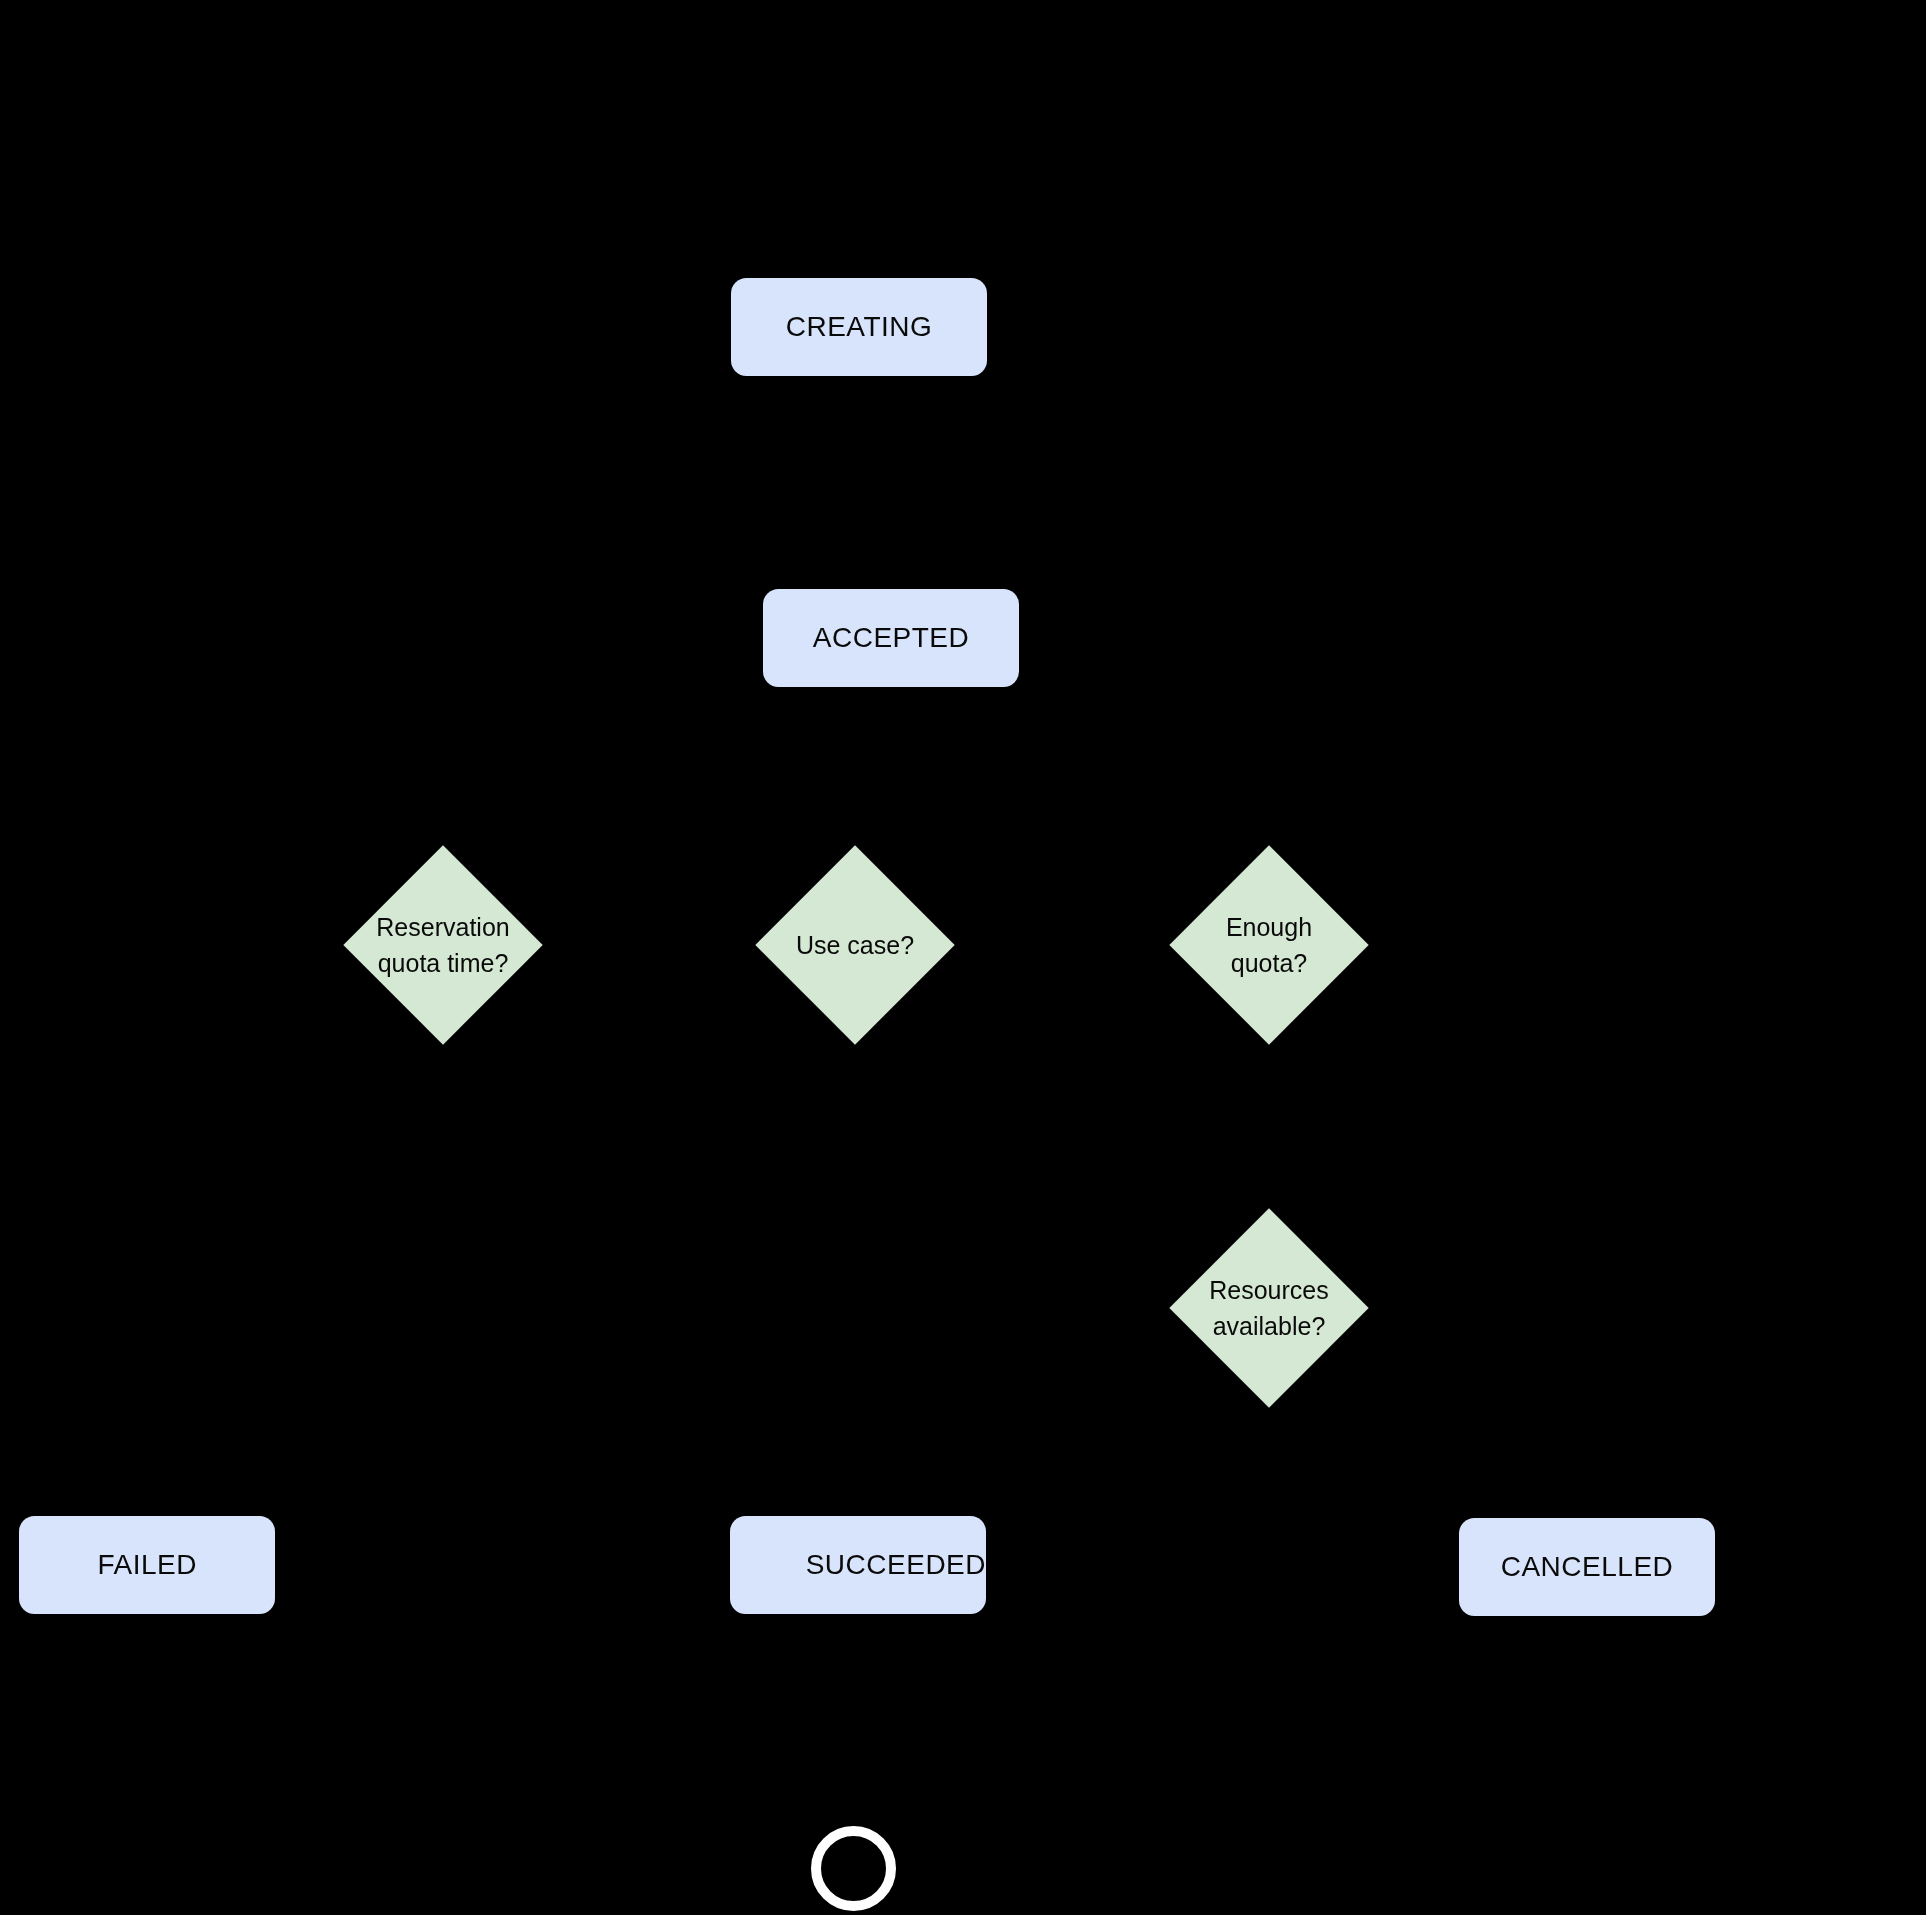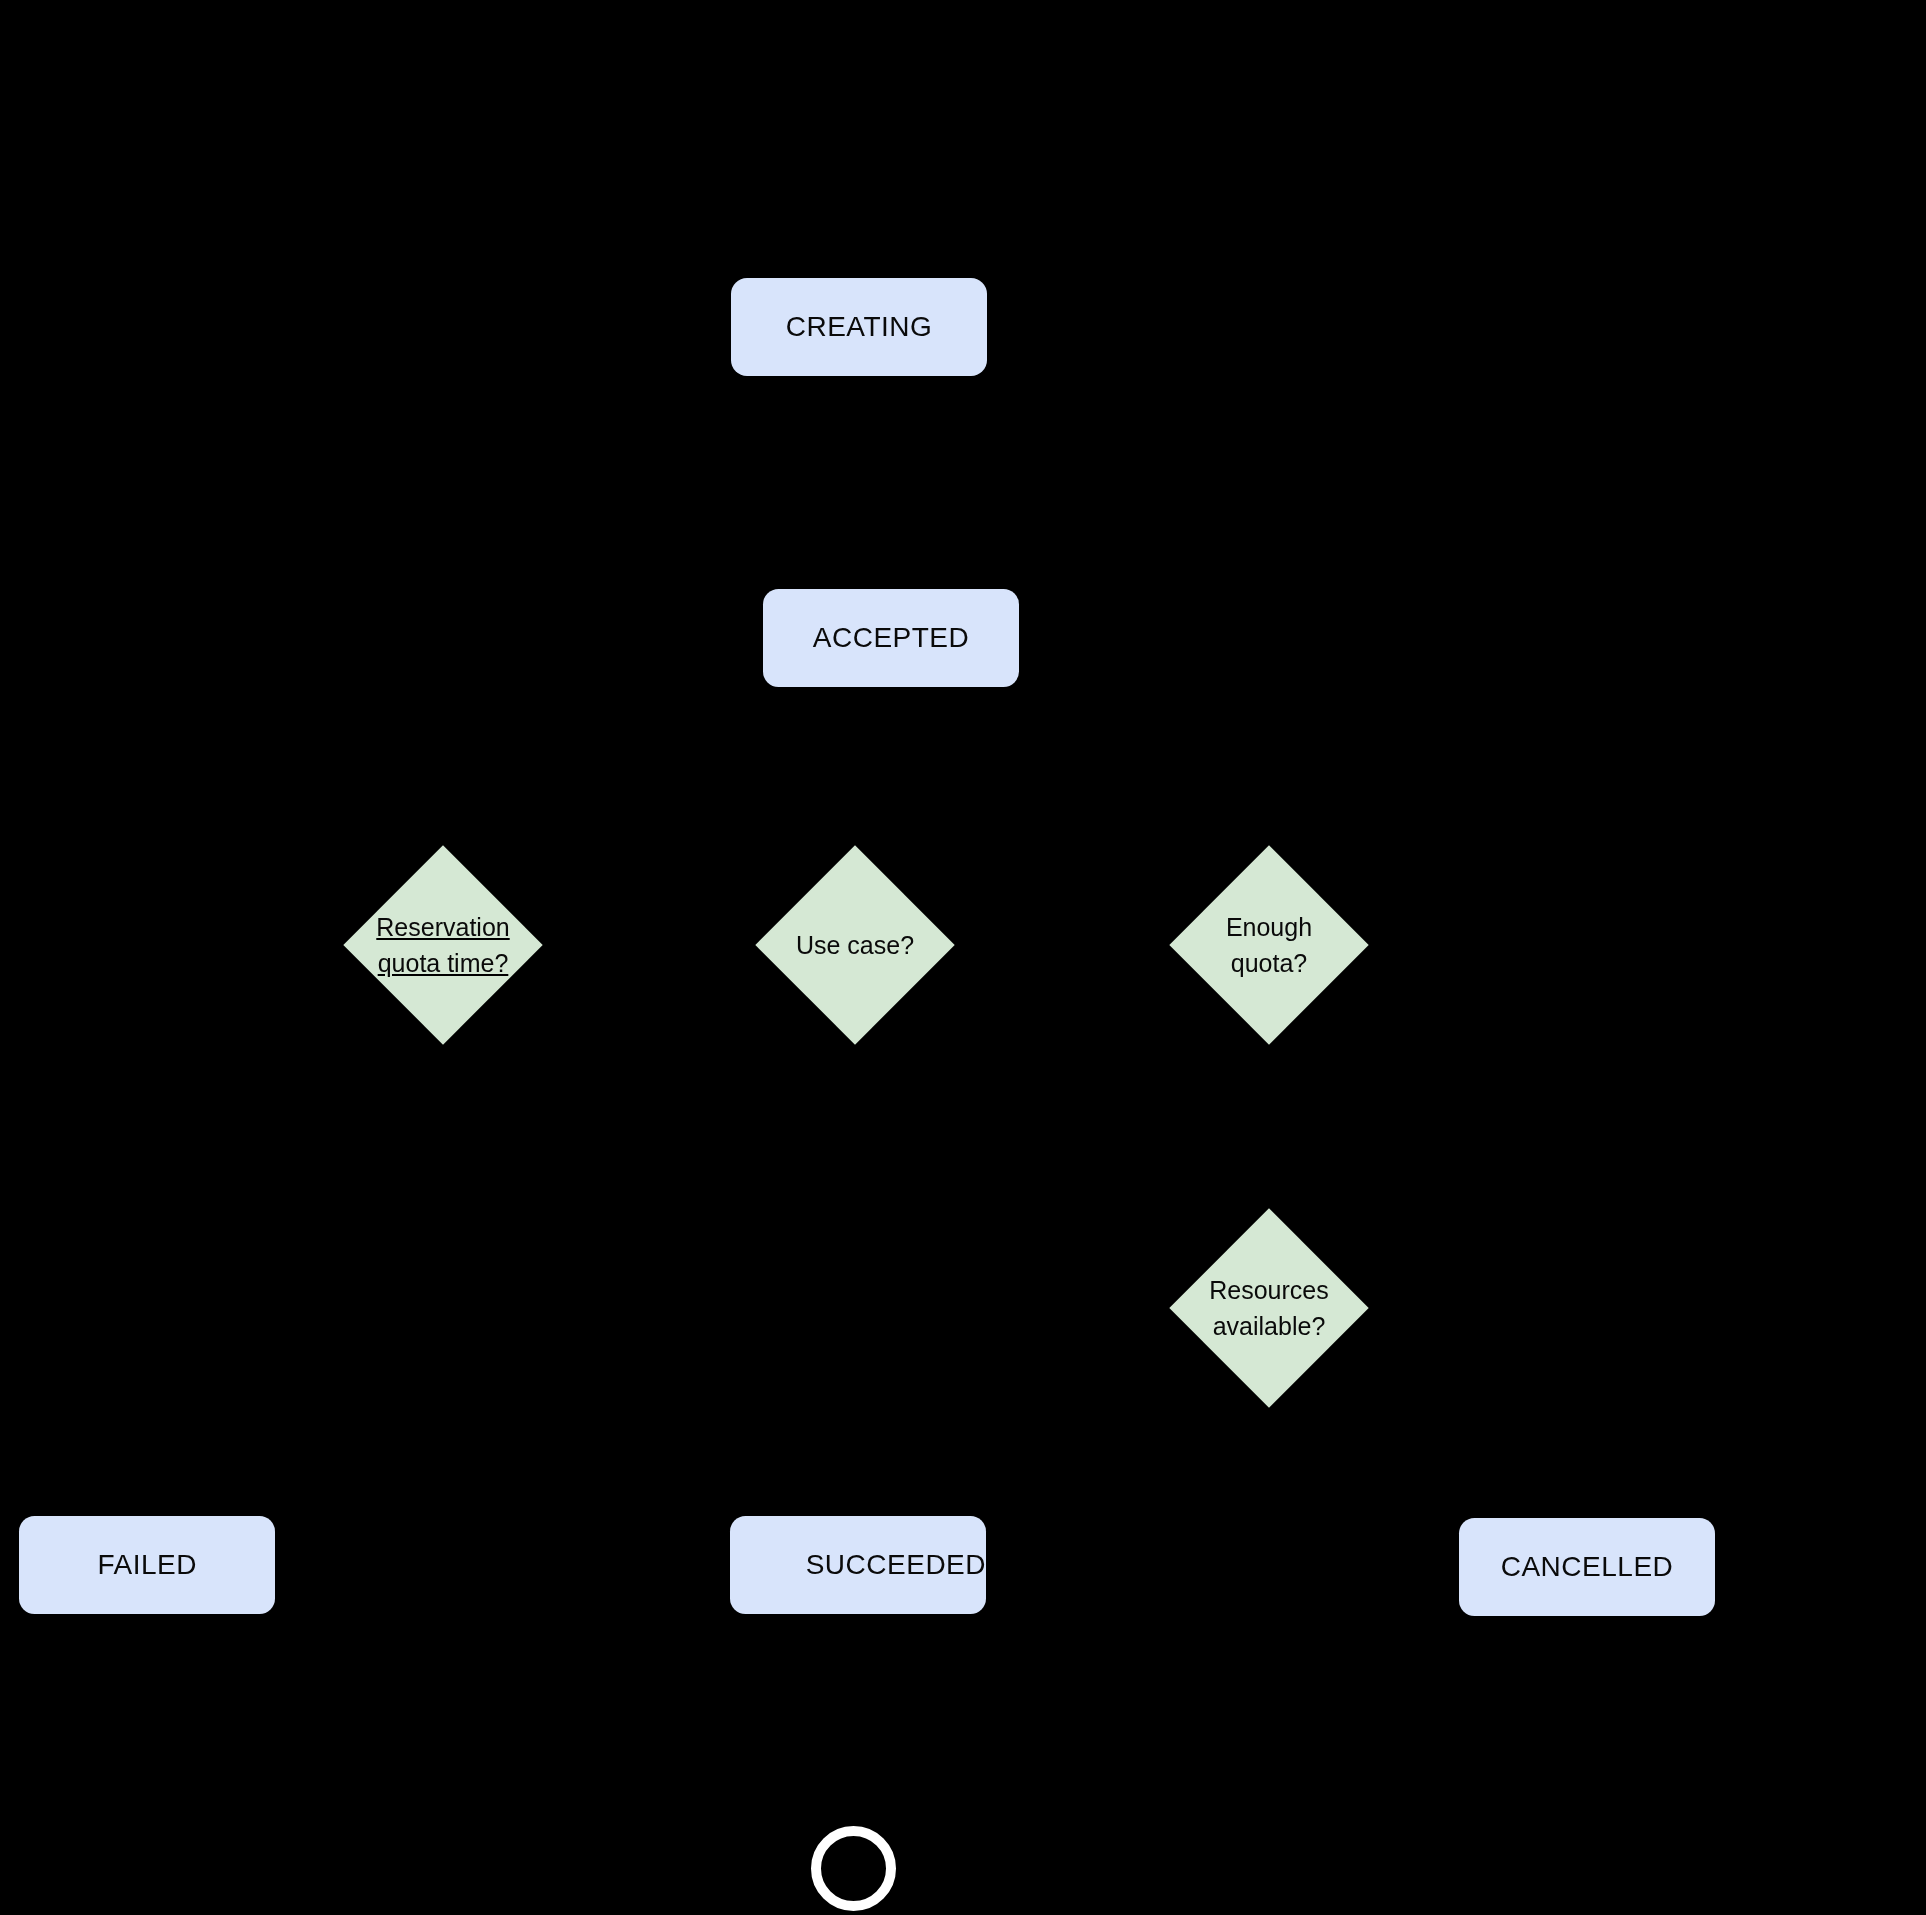--- a/index.html
+++ b/index.html
@@ -23,21 +23,21 @@
     height: 98px;
     background: var(--state-fill, #d8e4fb);
     border-radius: 15.5px;
     display: flex;
     align-items: center;
     justify-content: center;
     font-size: 28px;
     letter-spacing: 0.5px;
     color: var(--text, #0a0a0a);
   }
-  .box-creating  { left: 731px; top: 278px; border-radius: 16px;  }
+  .box-creating  { left: 731px; top: 278px;  }
   .box-accepted  { left: 729px; top: 589px; margin-left: 34px; }
   .box-failed    { left: 7.2px;   top: 1516px; margin-left: 12px; }
   .box-succeeded { left: 730px; top: 1516px; justify-content: flex-end; }
   .box-cancelled { left: 1459px; top: 1518px; }
 
   
   .diamond {
     position: absolute;
     width: 200px;
     height: 200px;
@@ -56,21 +56,21 @@
   }
   .diamond .label {
     position: relative;
     text-align: center;
     font-size: 25px;
     line-height: 1.45;
     color: var(--text, #0a0a0a);
   }
   .diamond .label span { display: block; }
   
-  .dm-reservation { left: 343px;  top: 845px; text-decoration: underline; }
+  .dm-reservation { left: 343px;  top: 845px; }
   .dm-usecase     { left: 755px; top: 845px; }
   .dm-quota       { left: 1169px; top: 845px; }
   .dm-resources   { left: 1169px; top: 1208px; }
 
   
   .end-circle {
     position: absolute;
     left: 811px;  
     top: 1826px;   
     width: 85px;

